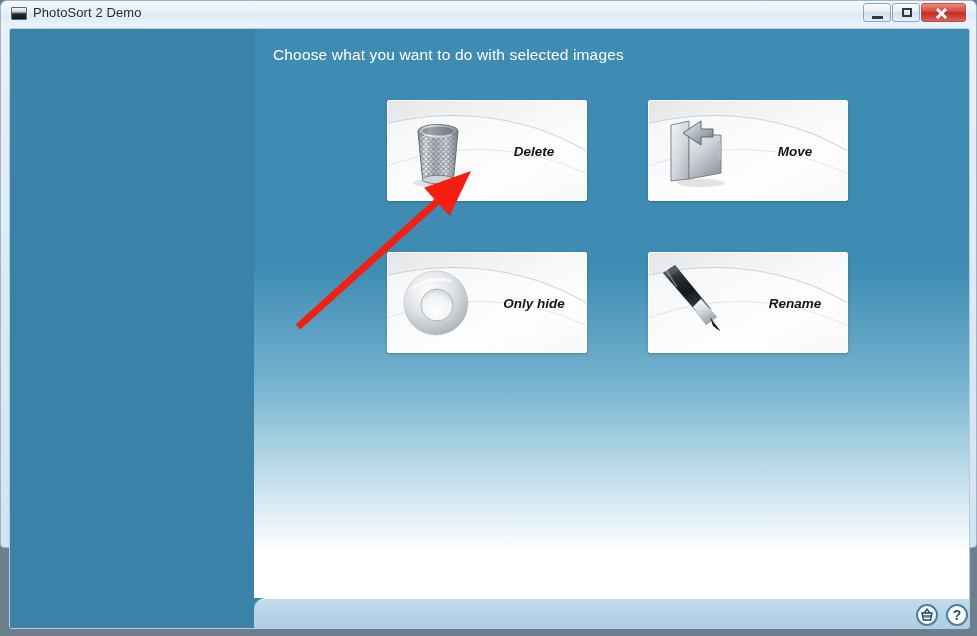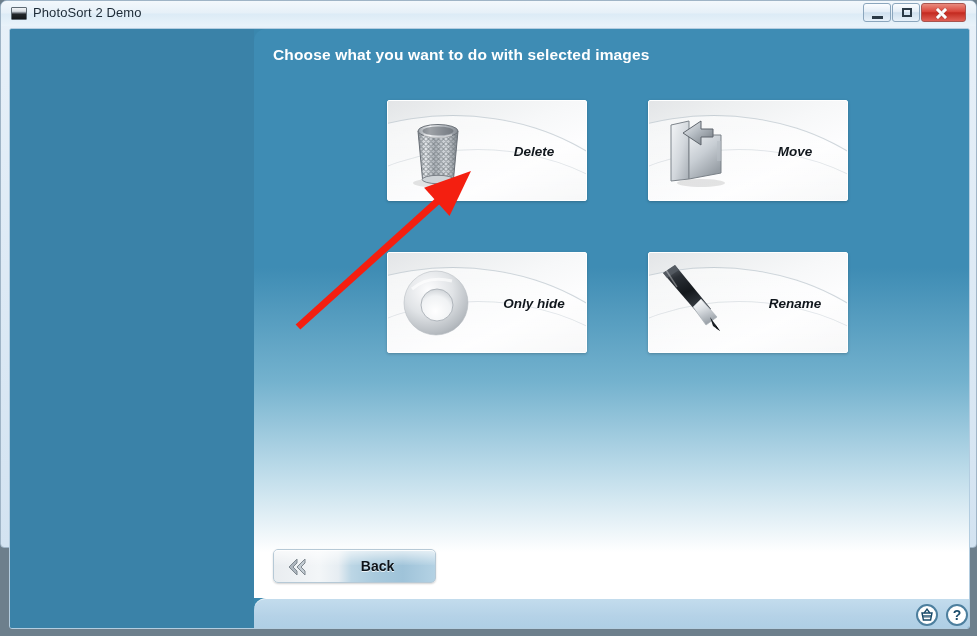--- a/index.html
+++ b/index.html
@@ -107,21 +107,21 @@
     left: 244px; top: 0;
     width: 717px; height: 569px;
     background: linear-gradient(to bottom, #3e8cb4 0%, #3e8cb4 42%, #74b2ce 62%, #bedcea 78%, #ffffff 92%, #ffffff 100%);
     border-radius: 12px 0 0 0;
   }
 
   #page-title {
     position: absolute;
     left: 19px; top: 17px;
     font-size: 15.5px;
-    font-weight: bold;
+    font-weight: normal;
     color: #ffffff;
     letter-spacing: .15px;
     white-space: nowrap;
   }
 
   
   .tile {
     position: absolute;
     width: 200px; height: 101px;
     background: linear-gradient(155deg, #e3e5e7 0%, #eef0f1 22%, #f7f8f9 46%, #fdfdfe 68%, #f2f3f4 100%);
@@ -388,28 +388,20 @@
           <path d="M6 12 L18 4 L54 48 L44 56 Z" fill="url(#penBody)"></path>
           <path d="M6 12 L18 4 L22 9 L10 17 Z" fill="#565d64" opacity="0.8"></path>
           <path d="M44 38 L60 56 L49 64 L36 46 Z" fill="url(#penFerrule)" stroke="#aab1b8" stroke-width="0.7"></path>
           <path d="M53 56 L63 70 L56 65 Z" fill="#1b2025"></path>
           <path d="M58 63 L63 70 L59.5 67.5 Z" fill="#0a0d10"></path>
           <path d="M9 9 L20 26" fill="none" stroke="#ffffff" stroke-width="1.4" opacity="0.35"></path>
         </svg>
         <div class="tile-label">Rename</div>
       </div>
 
-      <div id="back-button">
-        <div class="sheen"></div>
-        <svg id="back-chevron-icon" viewBox="0 0 22 20">
-          <path d="M11 2 L3 10 L11 18 L11 14 L7 10 L11 6 Z" fill="#aeb7bf" stroke="#7f888f" stroke-width="1" stroke-linejoin="round"></path>
-          <path d="M19 2 L11 10 L19 18 L19 14 L15 10 L19 6 Z" fill="#c3ccd3" stroke="#7f888f" stroke-width="1" stroke-linejoin="round"></path>
-        </svg>
-        <div id="back-label">Back</div>
-      </div>
     </div>
 
     <div id="statusbar">
       <div class="status-icon-btn" id="basket-button">
         <svg viewBox="0 0 18 18" width="18" height="18">
           <path d="M4 7 L14 7 L12.6 14 L5.4 14 Z" fill="none" stroke="#1b4c6b" stroke-width="1.4"></path>
           <path d="M6.2 7 L9 3.2 L11.8 7" fill="none" stroke="#1b4c6b" stroke-width="1.4"></path>
           <path d="M6 9 L6 12 M8 9 L8 12 M10 9 L10 12 M12 9 L12 12" stroke="#1b4c6b" stroke-width="0.9"></path>
           <path d="M4.6 10 L13.4 10" stroke="#1b4c6b" stroke-width="0.9"></path>
         </svg>

